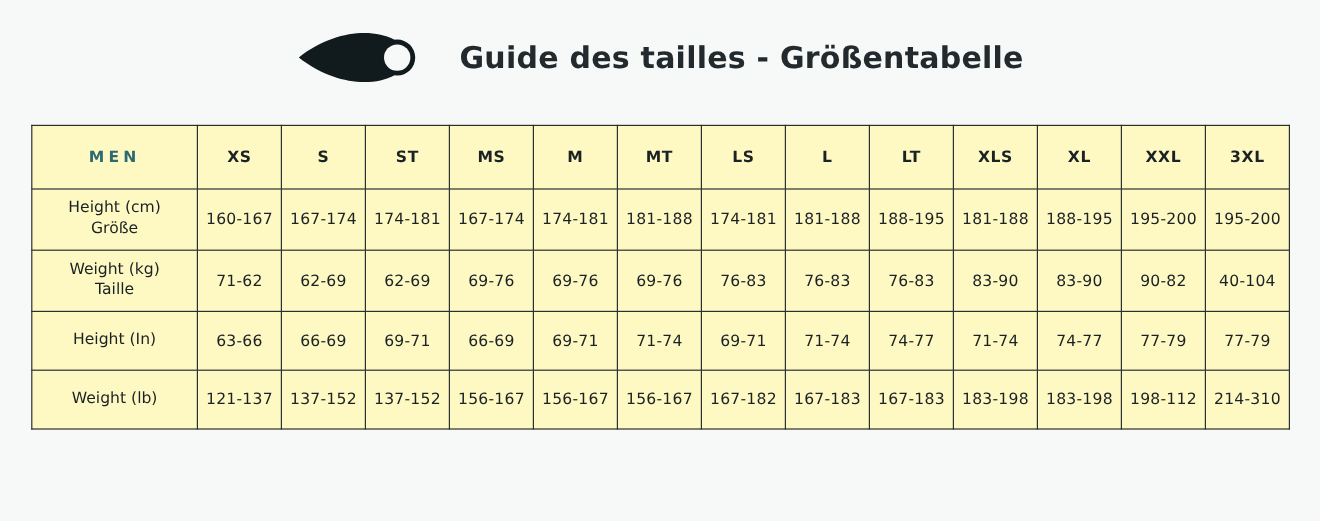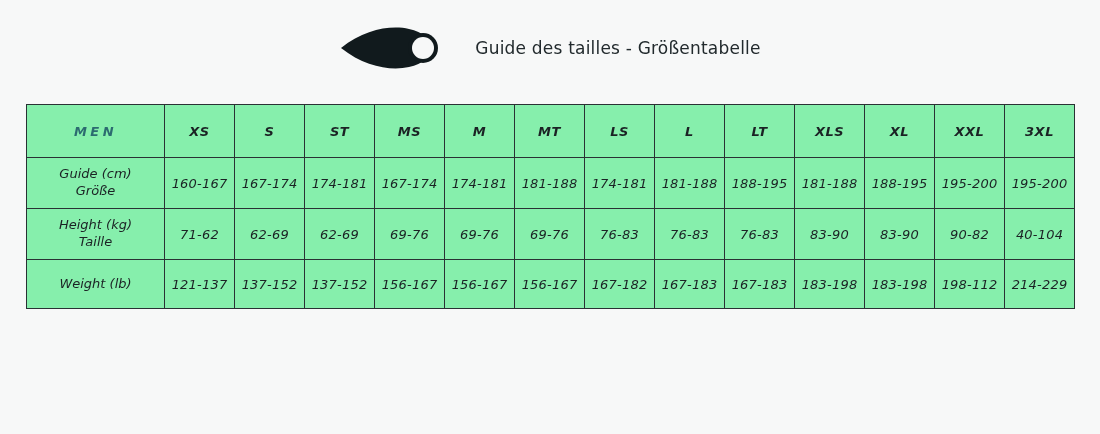--- a/index.html
+++ b/index.html
@@ -27,39 +27,38 @@
     justify-content: center;
     height: 96px;
     gap: 26px;
   }
   .logo {
     width: 110px;
     height: 50px;
     display: block;
   }
   .header-title {
-    font-size: 17px;
-    font-weight: 400;
+    font-size: 25px;
+    font-weight: 700;
     letter-spacing: 0.2px;
     color: #222a2d;
     white-space: nowrap;
   }
   
   .table-wrap {
     position: absolute;
     left: 26px;
     top: 104px;
     width: 1048px;
   }
   table.size-table {
     border-collapse: collapse;
     width: 1048px;
     table-layout: fixed;
-    background: #86efac;
-    font-style: italic;
+    background: #fef9c3;
   }
   table.size-table th,
   table.size-table td {
     border: 1px solid #2a3134;
     text-align: center;
     vertical-align: middle;
     padding: 0;
     font-size: 13px;
     color: #1b2224;
   }
@@ -146,75 +145,93 @@
           <th>XLS</th>
           <th>XL</th>
           <th>XXL</th>
           <th>3XL</th>
         </tr>
       </thead>
       <tbody>
 
         <tr class="tall">
           <td class="rowlabel">
-            <span>Guide (cm)</span>
+            <span>Height (cm)</span>
             <span class="l2">Größe</span>
           </td>
           <td class="val">160-167</td>
           <td class="val">167-174</td>
           <td class="val">174-181</td>
           <td class="val">167-174</td>
           <td class="val">174-181</td>
           <td class="val">181-188</td>
           <td class="val">174-181</td>
           <td class="val">181-188</td>
           <td class="val">188-195</td>
           <td class="val">181-188</td>
           <td class="val">188-195</td>
           <td class="val">195-200</td>
           <td class="val">195-200</td>
         </tr>
 
         <tr class="tall">
           <td class="rowlabel">
-            <span>Height (kg)</span>
+            <span>Weight (kg)</span>
             <span class="l2">Taille</span>
           </td>
           <td class="val">71-62</td>
           <td class="val">62-69</td>
           <td class="val">62-69</td>
           <td class="val">69-76</td>
           <td class="val">69-76</td>
           <td class="val">69-76</td>
           <td class="val">76-83</td>
           <td class="val">76-83</td>
           <td class="val">76-83</td>
           <td class="val">83-90</td>
           <td class="val">83-90</td>
           <td class="val">90-82</td>
           <td class="val">40-104</td>
         </tr>
 
+        <tr class="short">
+          <td class="rowlabel">
+            <span>Height (In)</span>
+          </td>
+          <td class="val">63-66</td>
+          <td class="val">66-69</td>
+          <td class="val">69-71</td>
+          <td class="val">66-69</td>
+          <td class="val">69-71</td>
+          <td class="val">71-74</td>
+          <td class="val">69-71</td>
+          <td class="val">71-74</td>
+          <td class="val">74-77</td>
+          <td class="val">71-74</td>
+          <td class="val">74-77</td>
+          <td class="val">77-79</td>
+          <td class="val">77-79</td>
+        </tr>
 
         <tr class="short">
           <td class="rowlabel">
             <span>Weight (lb)</span>
           </td>
           <td class="val">121-137</td>
           <td class="val">137-152</td>
           <td class="val">137-152</td>
           <td class="val">156-167</td>
           <td class="val">156-167</td>
           <td class="val">156-167</td>
           <td class="val">167-182</td>
           <td class="val">167-183</td>
           <td class="val">167-183</td>
           <td class="val">183-198</td>
           <td class="val">183-198</td>
           <td class="val">198-112</td>
-          <td class="val">214-229</td>
+          <td class="val">214-310</td>
         </tr>
 
       </tbody>
     </table>
   </div>
 
 </div>
 
 </body></html>

